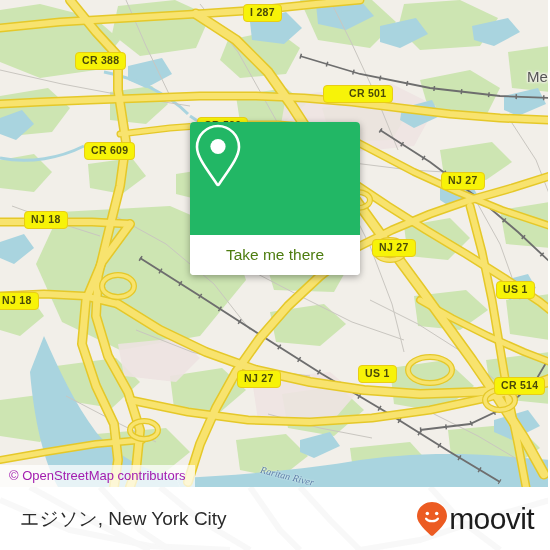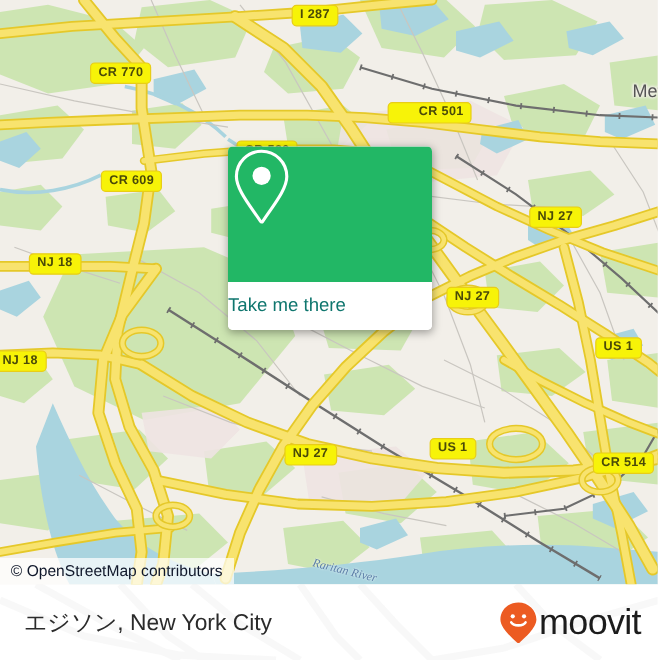--- a/index.html
+++ b/index.html
@@ -54,21 +54,21 @@
     position:absolute;color:#5c7fa8;font-size:10px;font-style:italic;
     font-family:"Liberation Serif","DejaVu Serif",serif;
     white-space:nowrap;
     text-shadow:0 0 2px #fff;
   }
 
   
   .attrib{
     position:absolute;left:0;top:465px;
     background:rgba(255,255,255,0.72);
-    color:#0f172a;
+    color:#a21caf;
     font-size:13px;
     line-height:22px;
     height:22px;
     padding:0 9px 0 9px;
     white-space:nowrap;
   }
 
   
   .card{
     position:absolute;left:190px;top:122px;width:170px;
@@ -76,22 +76,22 @@
     background:#ffffff;
     box-shadow:0 2px 7px rgba(0,0,0,0.34);
     overflow:hidden;
   }
   .card-top{
     height:113px;background:#22b765;
     display:flex;align-items:center;justify-content:center;
   }
   .card-bottom{
     height:40px;background:#fff;
-    display:flex;align-items:center;justify-content:flex-start;
-    color:#0f766e;font-size:15.5px;
+    display:flex;align-items:center;justify-content:center;
+    color:#4d7c0f;font-size:15.5px;
   }
 
   
   .footer{
     position:absolute;left:0;top:487px;width:550px;height:63px;
     background:#ffffff;overflow:hidden;
   }
   .footer-wm{position:absolute;left:0;top:-487px;opacity:0.10;}
   .footer-title{
     position:absolute;left:20px;top:50%;transform:translateY(-50%);
@@ -273,21 +273,21 @@
           <ellipse cx="390" cy="250" rx="15" ry="10"></ellipse>
           <ellipse cx="430" cy="370" rx="22" ry="13"></ellipse>
           <ellipse cx="500" cy="400" rx="15" ry="10"></ellipse>
           <ellipse cx="144" cy="430" rx="14" ry="9"></ellipse>
           <ellipse cx="358" cy="200" rx="12" ry="8"></ellipse>
         </g>
       </g>
     </svg>
 
     <div class="shield" style="left:243px;top:4px;">I 287</div>
-    <div class="shield" style="left:75px;top:52px;">CR 770</div>
+    <div class="shield" style="left:75px;top:52px;">CR 388</div>
     <div class="shield" style="left:323px;top:85px;padding-left:25px;">CR 501</div>
     <div class="shield" style="left:197px;top:117px;">CR 529</div>
     <div class="shield" style="left:52px;top:142px;margin-left:32px;">CR 609</div>
     <div class="shield" style="left:441px;top:172px;">NJ 27</div>
     <div class="shield" style="left:24px;top:211px;">NJ 18</div>
     <div class="shield" style="left:372px;top:239px;">NJ 27</div>
     <div class="shield" style="left:-5px;top:292px;">NJ 18</div>
     <div class="shield" style="left:496px;top:281px;">US 1</div>
     <div class="shield" style="left:237px;top:370px;">NJ 27</div>
     <div class="shield" style="left:358px;top:365px;">US 1</div>

